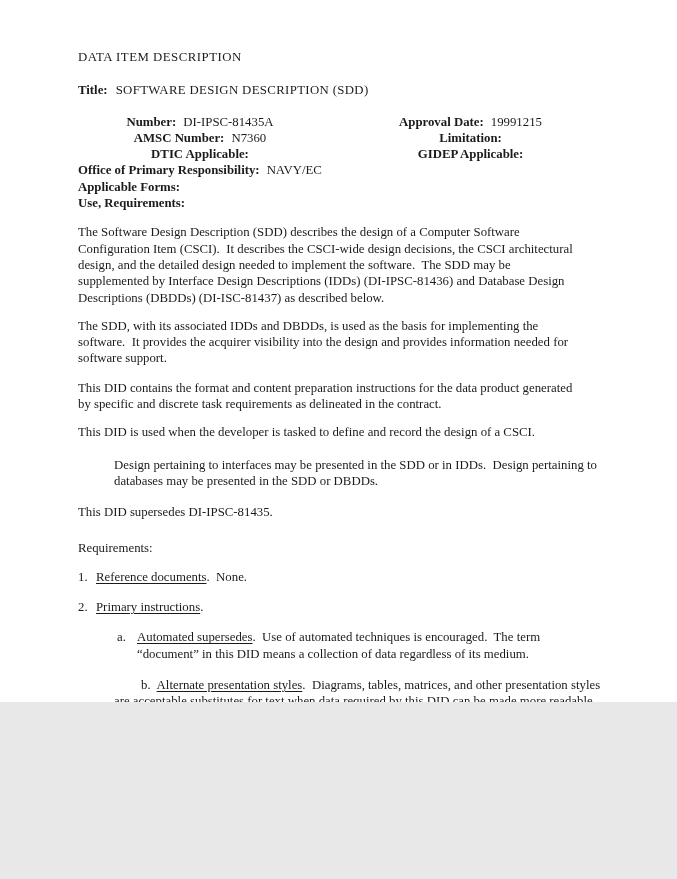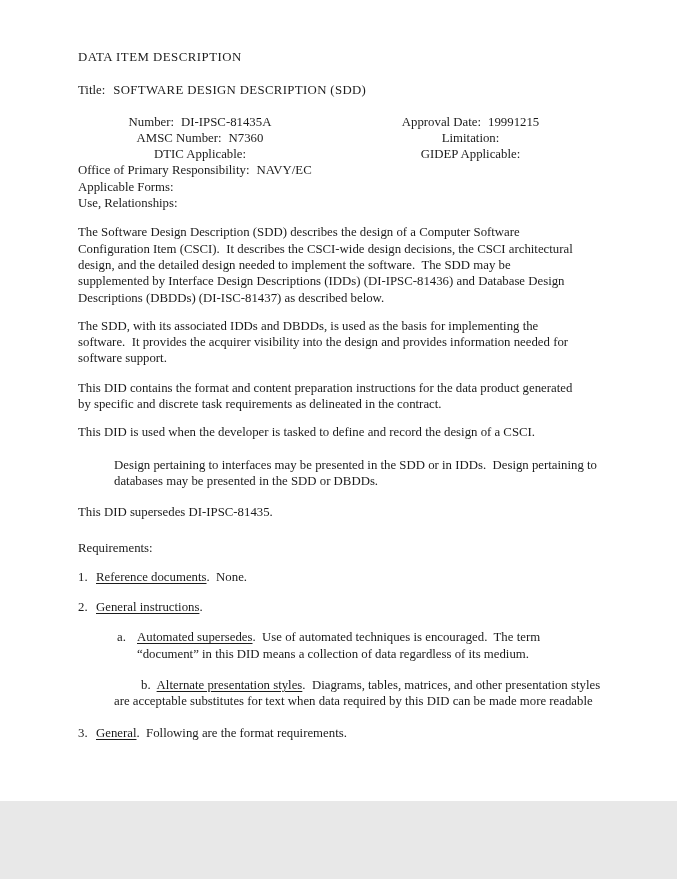--- a/index.html
+++ b/index.html
@@ -1,29 +1,29 @@
 <!DOCTYPE html>
 <html><head>
 <meta charset="utf-8">
 <style>
   html, body { margin: 0; padding: 0; background: #e8e8e8; }
   .page {
     position: relative;
     width: 677px;
-    height: 801px;
+    height: 702px;
     background: #ffffff;
     box-sizing: border-box;
     padding: 49px 58px 0 78px;
     font-family: "Liberation Serif", "DejaVu Serif", serif;
     font-size: 12.8px;
     line-height: 16.3px;
     color: #1b1b1b;
     overflow: hidden;
   }
-  .b { font-weight: normal; }
+  .b { font-weight: bold; }
   .u { text-decoration: underline; text-underline-offset: 2px; text-decoration-thickness: 1px; }
   .line { white-space: pre; }
   .doc-heading {
     letter-spacing: 0.5px;
     margin-bottom: 17px;
     white-space: pre;
   }
   .title-row { margin-bottom: 15px; white-space: pre; }
   .title-row .val { margin-left: 8px; letter-spacing: 0.35px; }
   .hdr-block { margin-bottom: 13px; }
@@ -64,21 +64,21 @@
     <div class="hdr-row">
       <div class="hdr-left"><span class="b">AMSC Number:</span><span class="fval">N7360</span></div>
       <div class="hdr-right"><span class="b">Limitation:</span></div>
     </div>
     <div class="hdr-row">
       <div class="hdr-left"><span class="b">DTIC Applicable:</span></div>
       <div class="hdr-right"><span class="b">GIDEP Applicable:</span></div>
     </div>
     <div class="hdr-row"><span class="b">Office of Primary Responsibility:</span><span class="fval">NAVY/EC</span></div>
     <div class="hdr-row"><span class="b">Applicable Forms:</span></div>
-    <div class="hdr-row"><span class="b">Use, Relationships:</span></div>
+    <div class="hdr-row"><span class="b">Use, Requirements:</span></div>
   </div>
 
   <div class="para">
     <div class="line">The Software Design Description (SDD) describes the design of a Computer Software</div>
     <div class="line">Configuration Item (CSCI).  It describes the CSCI-wide design decisions, the CSCI architectural</div>
     <div class="line">design, and the detailed design needed to implement the software.  The SDD may be</div>
     <div class="line">supplemented by Interface Design Descriptions (IDDs) (DI-IPSC-81436) and Database Design</div>
     <div class="line">Descriptions (DBDDs) (DI-ISC-81437) as described below.</div>
   </div>
 
@@ -103,21 +103,21 @@
   </div>
 
   <div class="para mb19">
     <div class="line">This DID supersedes DI-IPSC-81435.</div>
   </div>
 
   <div class="req-heading">Requirements:</div>
 
   <div class="ritem mb14"><span class="rnum">1.</span><span class="u">Reference documents</span><span>.  None.</span></div>
 
-  <div class="ritem mb14"><span class="rnum">2.</span><span class="u">General instructions</span><span>.</span></div>
+  <div class="ritem mb14"><span class="rnum">2.</span><span class="u">Primary instructions</span><span>.</span></div>
 
   <div class="suba">
     <span class="anum">a.</span>
     <span class="atext">
       <span class="line"><span class="u">Automated supersedes</span><span>.  Use of automated techniques is encouraged.  The term</span></span>
       <span class="line">“document” in this DID means a collection of data regardless of its medium.</span>
     </span>
   </div>
 
   <div class="para mb15">

